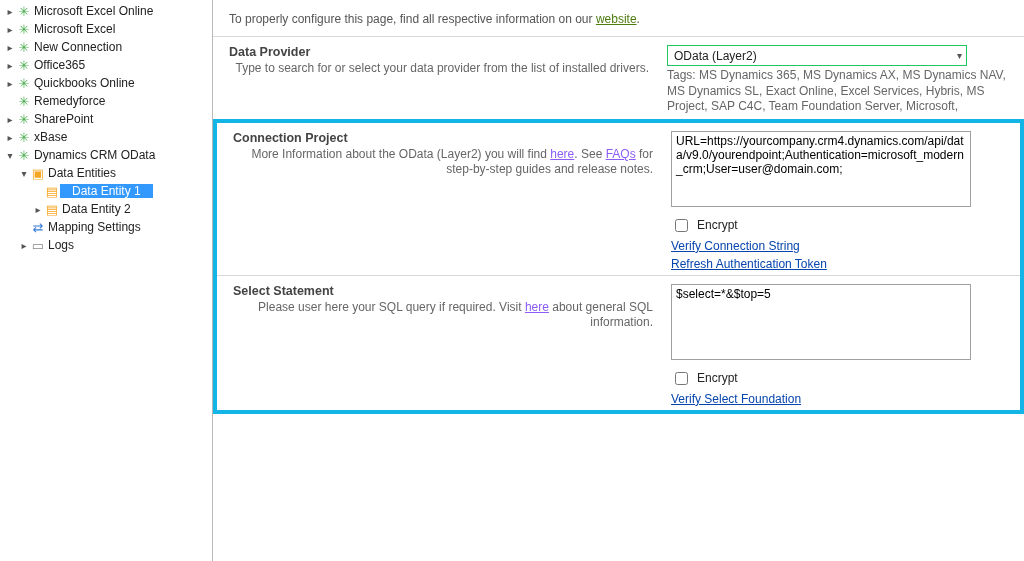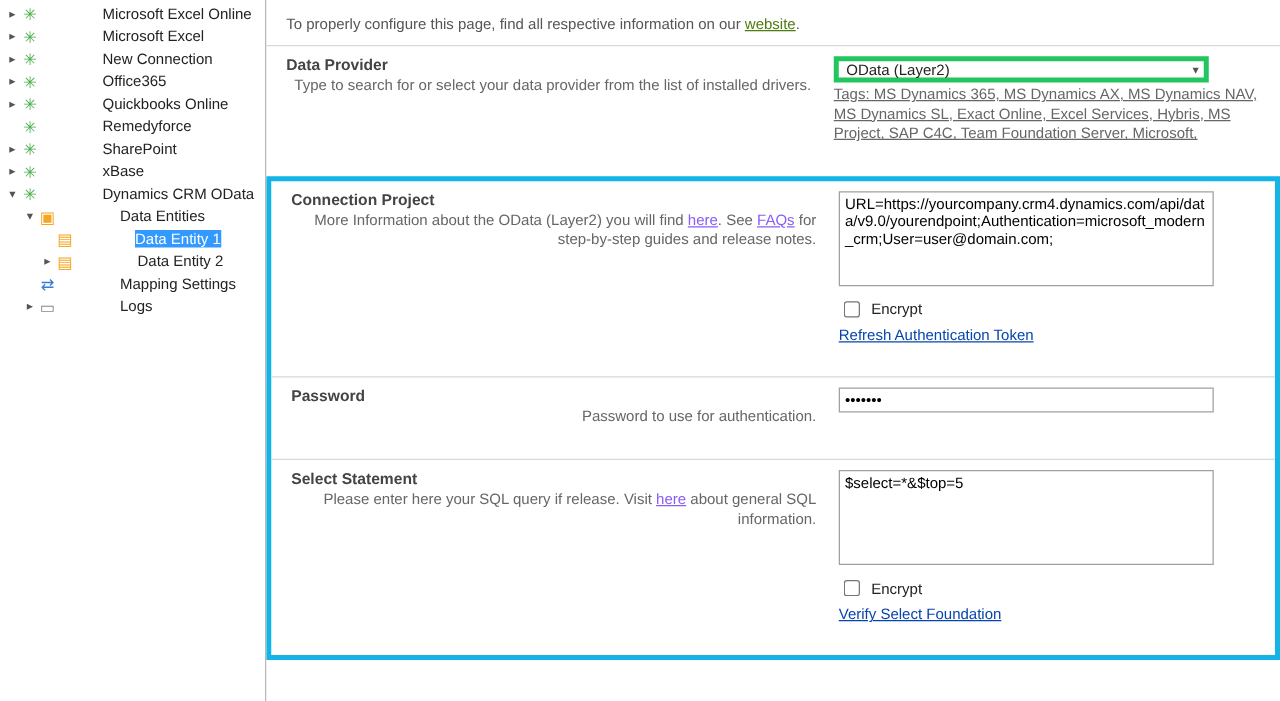--- a/index.html
+++ b/index.html
@@ -22,25 +22,25 @@
     padding: 2px 0 0 4px;
     background: #fff;
     overflow: hidden;
   }
   .tree-node {
     display: flex;
     align-items: center;
     height: 18px;
     white-space: nowrap;
   }
-  .tree-node .label { padding-left: 2px; margin-left: 48px; }
+  .tree-node .label { padding-left: 2px; }
   .tree-node.selected .label {
     color: #fff;
     background: #3399ff;
-    padding: 0 0;
+    padding: 0 12px;
   }
   .chev {
     width: 12px;
     color: #555;
     font-size: 10px;
     text-align: center;
   }
   .ic { width: 16px; text-align: center; font-size: 13px; line-height: 13px; }
   .ic.puzzle { color: #4CAF50; }
   .ic.cube   { color: #f5a623; }
@@ -58,54 +58,54 @@
     position: relative;
   }
   .intro {
     padding: 12px 16px 10px 16px;
     color: #555;
   }
   .intro a { color: #4d7c0f; text-decoration: underline; }
   .section {
     display: flex;
     border-top: 1px solid #d8d8d8;
-    padding: 8px 16px 26px 16px;
+    padding: 8px 16px 4px 16px;
     gap: 18px;
   }
   .section-left {
     width: 420px;
     flex: none;
   }
   .section-left h3 {
     margin: 0 0 2px 0;
     font-size: 12.5px;
     font-weight: bold;
     color: #444;
   }
   .section-left p {
     margin: 0;
     color: #666;
     line-height: 1.3;
     text-align: right;
   }
   .section-left a { color: #8b5cf6; text-decoration: underline; }
-  .tags { color: #666; line-height: 1.3; padding-top:2px;text-decoration:underline;}
+  .tags { color: #666; line-height: 1.3; padding-top:2px;}
   .section-right { flex: 1; }
   input[type=text], input[type=password], textarea {
     width: 300px;
     font-family: inherit;
     font-size: 12px;
     border: 1px solid #a0a0a0;
     padding: 2px 4px;
     background: #fff;
   }
   textarea { resize: none; overflow-y: scroll; }
   .combo {
     width: 300px; height: 21px;
-    border: 4px solid #22c55e;
+    border: 1px solid #22c55e;
     display: flex; align-items: center; justify-content: space-between;
     padding: 0 4px 0 6px;
     background: #fff;
   }
   .combo .arrow { color: #555; font-size: 10px; }
   .chk { display: flex; align-items: center; gap: 6px; margin-top: 6px; }
   .chk input { width: 13px; height: 13px; }
   .link { display: block; color: #0645AD; text-decoration: underline; margin-top: 4px; cursor: pointer; }
 
   
@@ -220,39 +220,31 @@
           <p>
             <span>More Information about the OData (Layer2) you will find </span><a href="#">here</a><span>. See </span><a href="#">FAQs</a><span> for step-by-step guides and release notes.</span>
           </p>
         </div>
         <div class="section-right">
           <textarea rows="5" id="ta-conn" style="">URL=https://yourcompany.crm4.dynamics.com/api/data/v9.0/yourendpoint;Authentication=microsoft_modern_crm;User=user@domain.com;</textarea>
           <label class="chk">
             <input type="checkbox" style="">
             <span>Encrypt</span>
           </label>
+          <a class="link">Verify Connection String</a>
           <a class="link">Refresh Authentication Token</a>
         </div>
       </div>
 
-      <div class="section">
-        <div class="section-left">
-          <h3>Password</h3>
-          <p>Password to use for authentication.</p>
-        </div>
-        <div class="section-right">
-          <input type="text" id="inp-pwd" value="•••••••" style="">
-        </div>
-      </div>
 
       <div class="section">
         <div class="section-left">
           <h3>Select Statement</h3>
           <p>
-            <span>Please enter here your SQL query if release. Visit </span><a href="#">here</a><span> about general SQL information.</span>
+            <span>Please user here your SQL query if required. Visit </span><a href="#">here</a><span> about general SQL information.</span>
           </p>
         </div>
         <div class="section-right">
           <textarea rows="5" id="ta-sel" style="">$select=*&amp;$top=5</textarea>
           <label class="chk">
             <input type="checkbox" style="">
             <span>Encrypt</span>
           </label>
           <a class="link">Verify Select Foundation</a>
         </div>

